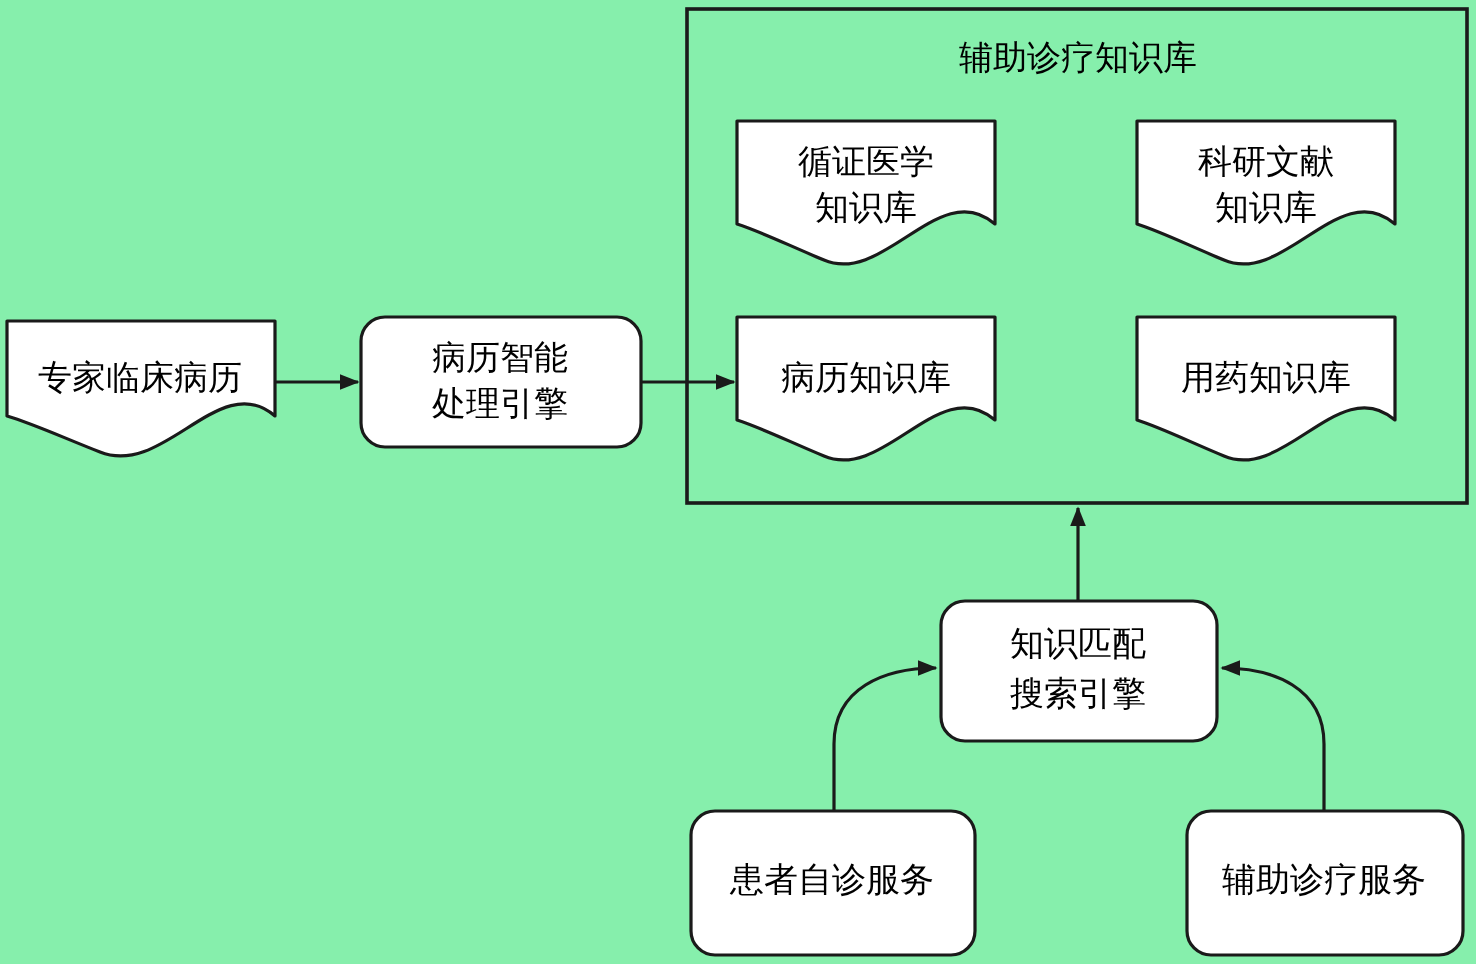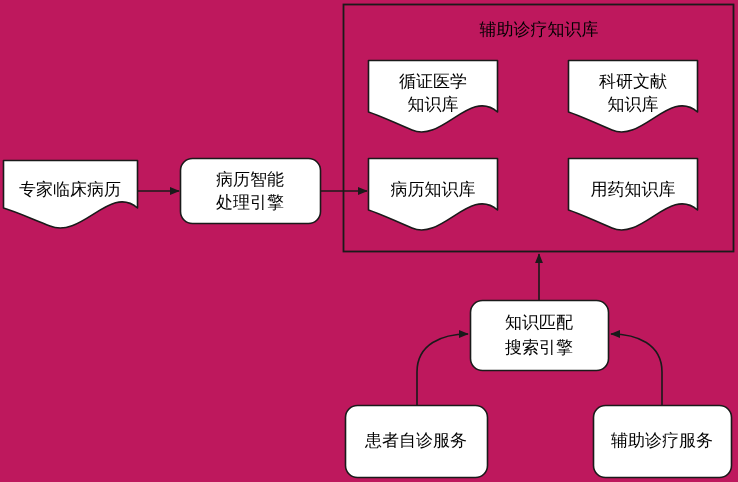--- a/index.html
+++ b/index.html
@@ -10,21 +10,21 @@
   body {
     width: 738px;
     height: 482px;
     font-family: "Liberation Sans", "DejaVu Sans", sans-serif;
     overflow: hidden;
   }
   #diagram-root {
     position: relative;
     width: 738px;
     height: 482px;
-    background: #be185d;
+    background: #86efac;
   }
   svg#diagram-svg {
     display: block;
     width: 738px;
     height: 482px;
   }
   .shape-stroke {
     fill: #ffffff;
     stroke: #1a1a1a;
     stroke-width: 1.6;

